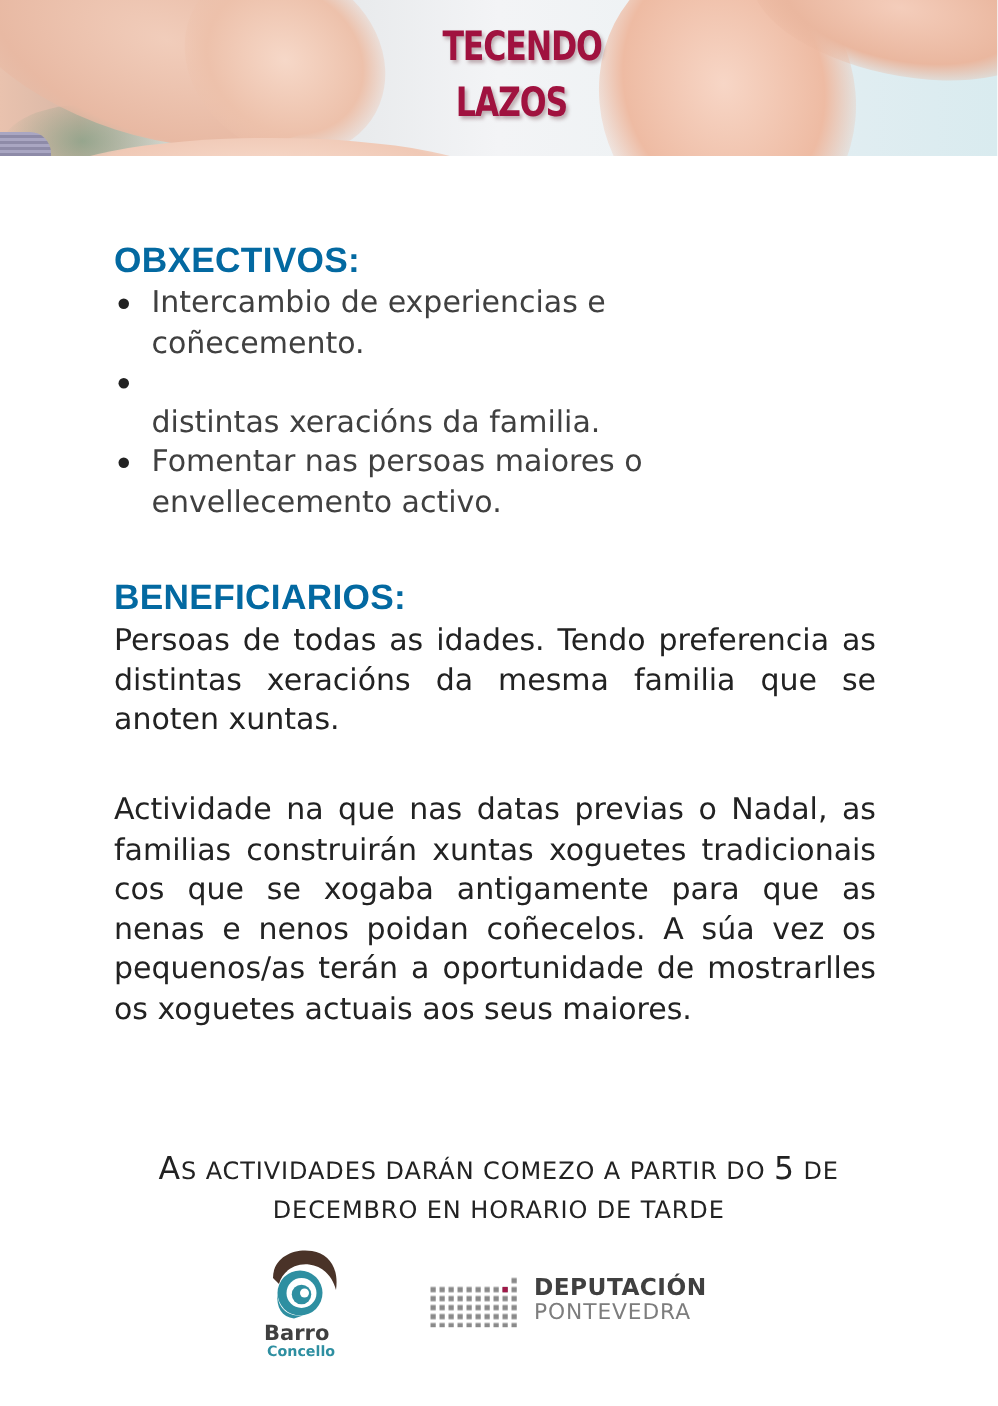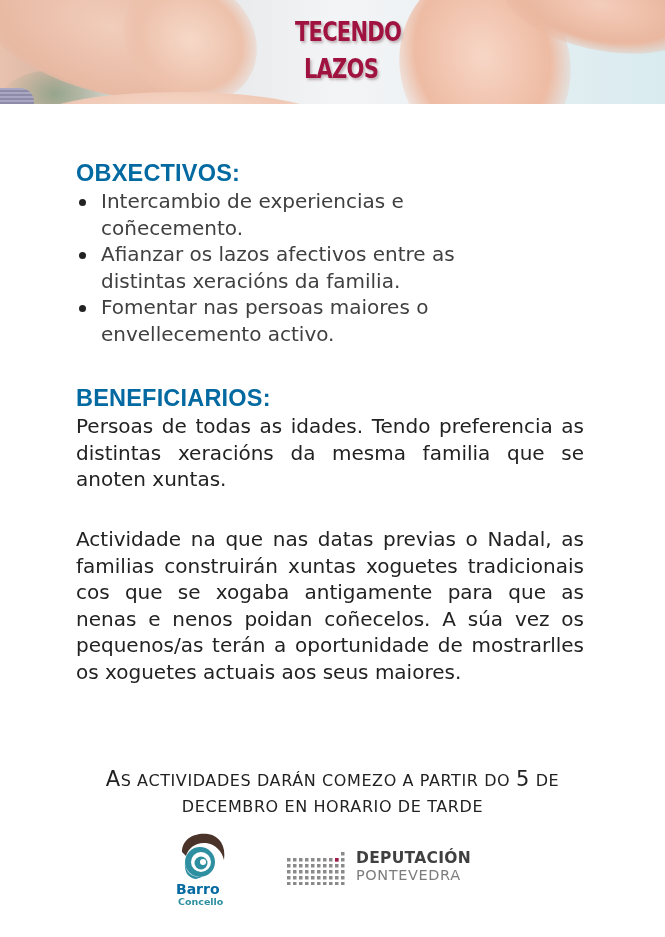--- a/index.html
+++ b/index.html
@@ -51,21 +51,21 @@
 
     .footer-note {
       position: absolute; left: 0; top: 766px; width: 665px; text-align: center;
       color: #222; font-size: 16px; line-height: 26px; letter-spacing: 0.6px;
     }
     .footer-note .big { font-size: 21px; }
 
     
     .barro { position: absolute; left: 172px; top: 832px; width: 60px; height: 76px; }
     .barro svg { position: absolute; left: 4px; top: 0; }
-    .barro .name { position: absolute; left: 4px; top: 50px; font-size: 14px; font-weight: bold; color: #0369a1; line-height: 14px; }
+    .barro .name { position: absolute; left: 4px; top: 50px; font-size: 14px; font-weight: bold; color: #404040; line-height: 14px; }
     .barro .sub { position: absolute; left: 6px; top: 65px; font-size: 9.5px; font-weight: bold; color: #2e8fa1; line-height: 10px; }
 
     .deputacion { position: absolute; left: 286px; top: 849px; width: 200px; height: 36px; }
     .deputacion .grid { position: absolute; left: 0; top: 2px; }
     .deputacion .t1 { position: absolute; left: 70px; top: 1px; font-size: 15.5px; font-weight: bold; color: #404040; letter-spacing: 0.3px; line-height: 16px; }
     .deputacion .t2 { position: absolute; left: 70px; top: 18px; font-size: 14.5px; color: #7d7d7d; letter-spacing: 0.6px; line-height: 16px; }
   </style>
 </head>
 <body>
 
@@ -89,21 +89,21 @@
   <div class="sec" id="sec1">
     <div class="heading">OBXECTIVOS:</div>
     <ul class="bullets">
       <li>
         <span class="dot"></span>
         <span>Intercambio de experiencias e</span><br>
         <span>coñecemento.</span>
       </li>
       <li>
         <span class="dot"></span>
-        <span>Afianzar os lazos afectivos entre as</span><br>
+        <br>
         <span>distintas xeracións da familia.</span>
       </li>
       <li>
         <span class="dot"></span>
         <span>Fomentar nas persoas maiores o</span><br>
         <span>envellecemento activo.</span>
       </li>
     </ul>
   </div>
 

